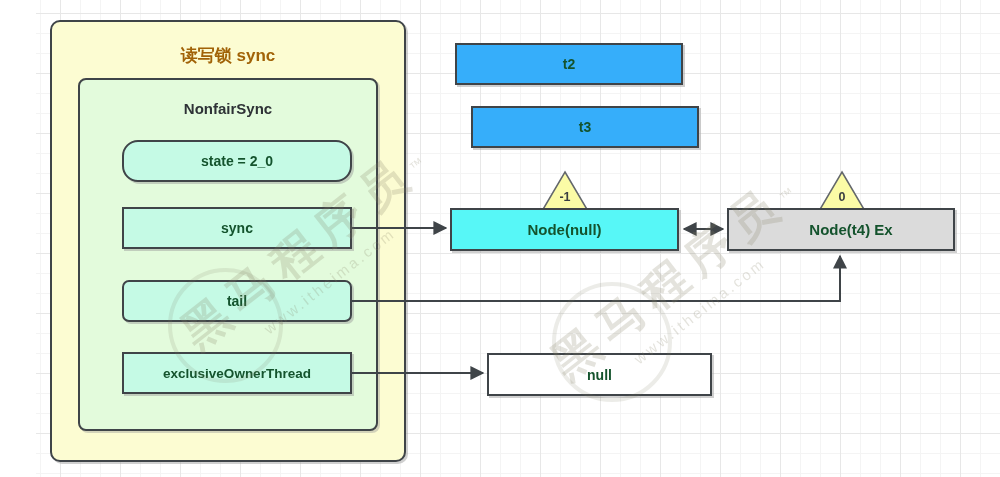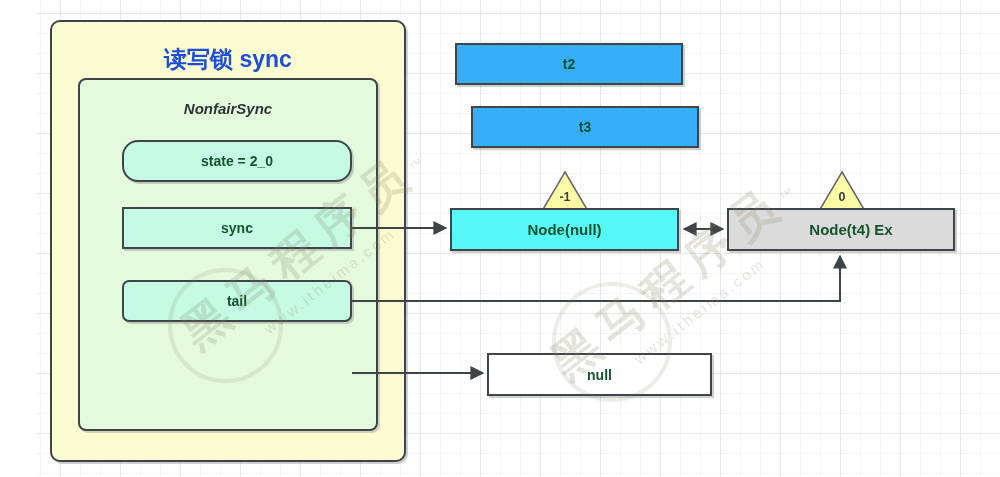--- a/index.html
+++ b/index.html
@@ -26,28 +26,28 @@
     position:absolute; display:flex; align-items:center; justify-content:center;
     font-weight:bold; color:#14532d; border:2px solid #3f4448;
     box-shadow:2px 2px 0 rgba(150,150,150,0.45); z-index:3;
   }
   .outer-group {
     left:50px; top:20px; width:356px; height:442px;
     background:#fcfcd2; border:2px solid #3f4448; border-radius:10px;
     position:absolute; z-index:2; box-shadow:2px 2px 0 rgba(150,150,150,0.45);
   }
   .outer-title { position:absolute; top:22px; left:0; width:100%; text-align:center;
-    font-weight:bold; font-size:23px; color:#1d4ed8; }
+    font-weight:bold; font-size:17px; color:#a16207; }
   .inner-group {
     left:78px; top:78px; width:300px; height:353px;
     background:#e3fbdc; border:2px solid #3f4448; border-radius:8px;
     position:absolute; z-index:2; box-shadow:2px 2px 0 rgba(150,150,150,0.4);
   }
   .inner-title { position:absolute; top:20px; left:0; width:100%; text-align:center;
-    font-weight:bold; font-size:15px; color:#2e3236;font-style:italic; }
+    font-weight:bold; font-size:15px; color:#2e3236; }
 
   .field { left:122px; width:230px; height:42px; background:#c5fae5; font-size:14px; }
   #field-state { top:140px;border-radius:16px; }
   #field-head  { top:207px; }
   #field-tail  { top:280px;border-radius:7px; }
   #field-eot   { top:352px; font-size:13.5px; }
 
   .thread { left:455px; width:228px; height:42px; background:#36aefa; font-size:14px; }
   #thread-t2 { top:43px; }
   #thread-t3 { top:106px;margin-left:16px; }
@@ -95,20 +95,23 @@
 
   <div class="box field" id="field-state">
     <span>state = 2_0</span>
   </div>
   <div class="box field" id="field-head">
     <span>sync</span>
   </div>
   <div class="box field" id="field-tail">
     <span>tail</span>
   </div>
+  <div class="box field" id="field-eot">
+    <span>exclusiveOwnerThread</span>
+  </div>
 
   <div class="box thread" id="thread-t2">
     <span>t2</span>
   </div>
   <div class="box thread" id="thread-t3">
     <span>t3</span>
   </div>
 
   <div class="box" id="node-null">
     <span>Node(null)</span>

